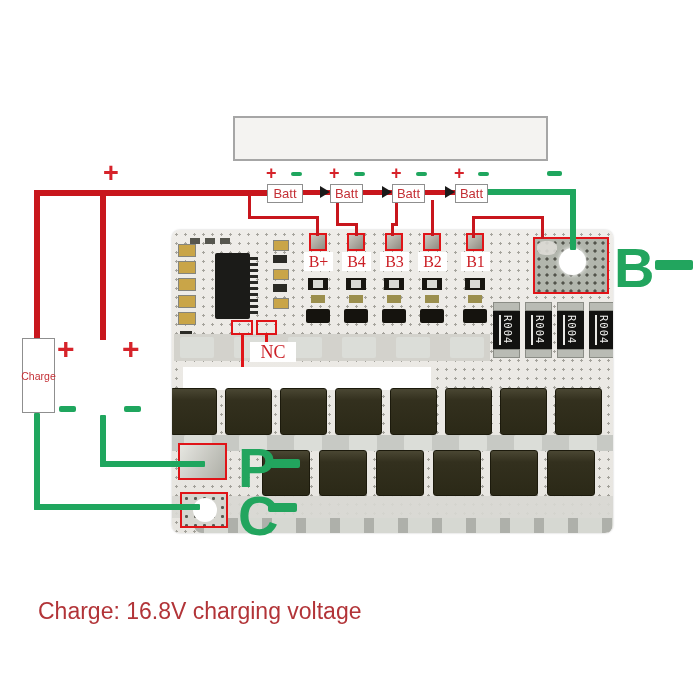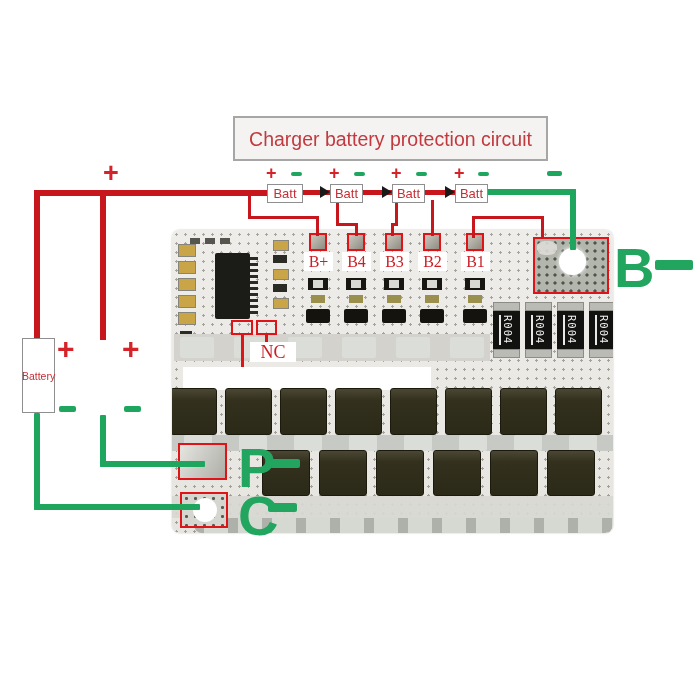--- a/index.html
+++ b/index.html
@@ -50,21 +50,20 @@
   .tdash{position:absolute;background:#22a55e;border-radius:2px;}
   .ncbox{position:absolute;border:2px solid #e01418;box-sizing:border-box;}
   .ncline{position:absolute;background:#e01418;}
 </style>
 </head>
 <body>
 
 <div id="stage">
 
   <div id="title-box">
-    <div>Charger battery protection circuit</div>
   </div>
 
   <div id="board">
     <div class="dots"></div>
 
     <div class="smd" style="left:18px;top:8px;width:10px;height:6px;background:#56564e;"></div>
     <div class="smd" style="left:33px;top:8px;width:10px;height:6px;background:#56564e;"></div>
     <div class="smd" style="left:48px;top:8px;width:10px;height:6px;background:#56564e;"></div>
 
     <div class="smd" style="left:6px;top:14px;width:16px;height:11px;background:#c9a548;border:1px solid #85857d;"></div>
@@ -279,28 +278,29 @@
   <span class="plus" style="left:454px;top:164px;font-size:18px;">+</span>
   <div class="minus" style="left:291px;top:172px;width:11px;height:4px;"></div>
   <div class="minus" style="left:354px;top:172px;width:11px;height:4px;"></div>
   <div class="minus" style="left:416px;top:172px;width:11px;height:4px;"></div>
   <div class="minus" style="left:478px;top:172px;width:11px;height:4px;"></div>
   <div class="minus" style="left:547px;top:171px;width:15px;height:5px;"></div>
 
   <span class="plus" style="left:103px;top:160px;font-size:27px;">+</span>
 
   <div class="bbox" style="left:22px;top:338px;width:33px;height:75px;font-size:10.5px;border-width:1px;">
-    <span>Battery</span>
+    <span>Charge</span>
     </div>
   <span class="plus" style="left:57px;top:334px;font-size:30px;">+</span>
   <span class="plus" style="left:122px;top:334px;font-size:30px;">+</span>
   <div class="minus" style="left:59px;top:406px;width:17px;height:6px;"></div>
   <div class="minus" style="left:124px;top:406px;width:17px;height:6px;"></div>
 
   <span class="term" style="left:614px;top:240px;font-size:56px;">B</span>
   <div class="tdash" style="left:655px;top:260px;width:38px;height:10px;"></div>
   <span class="term" style="left:238px;top:440px;font-size:56px;">P</span>
   <div class="tdash" style="left:270px;top:459px;width:30px;height:9px;"></div>
   <span class="term" style="left:238px;top:488px;font-size:56px;">C</span>
   <div class="tdash" style="left:268px;top:503px;width:29px;height:9px;"></div>
 
+  <div class="caption" style="left:38px;top:598px;">Charge: 16.8V charging voltage</div>
 
 </div>
 
 </body></html>

